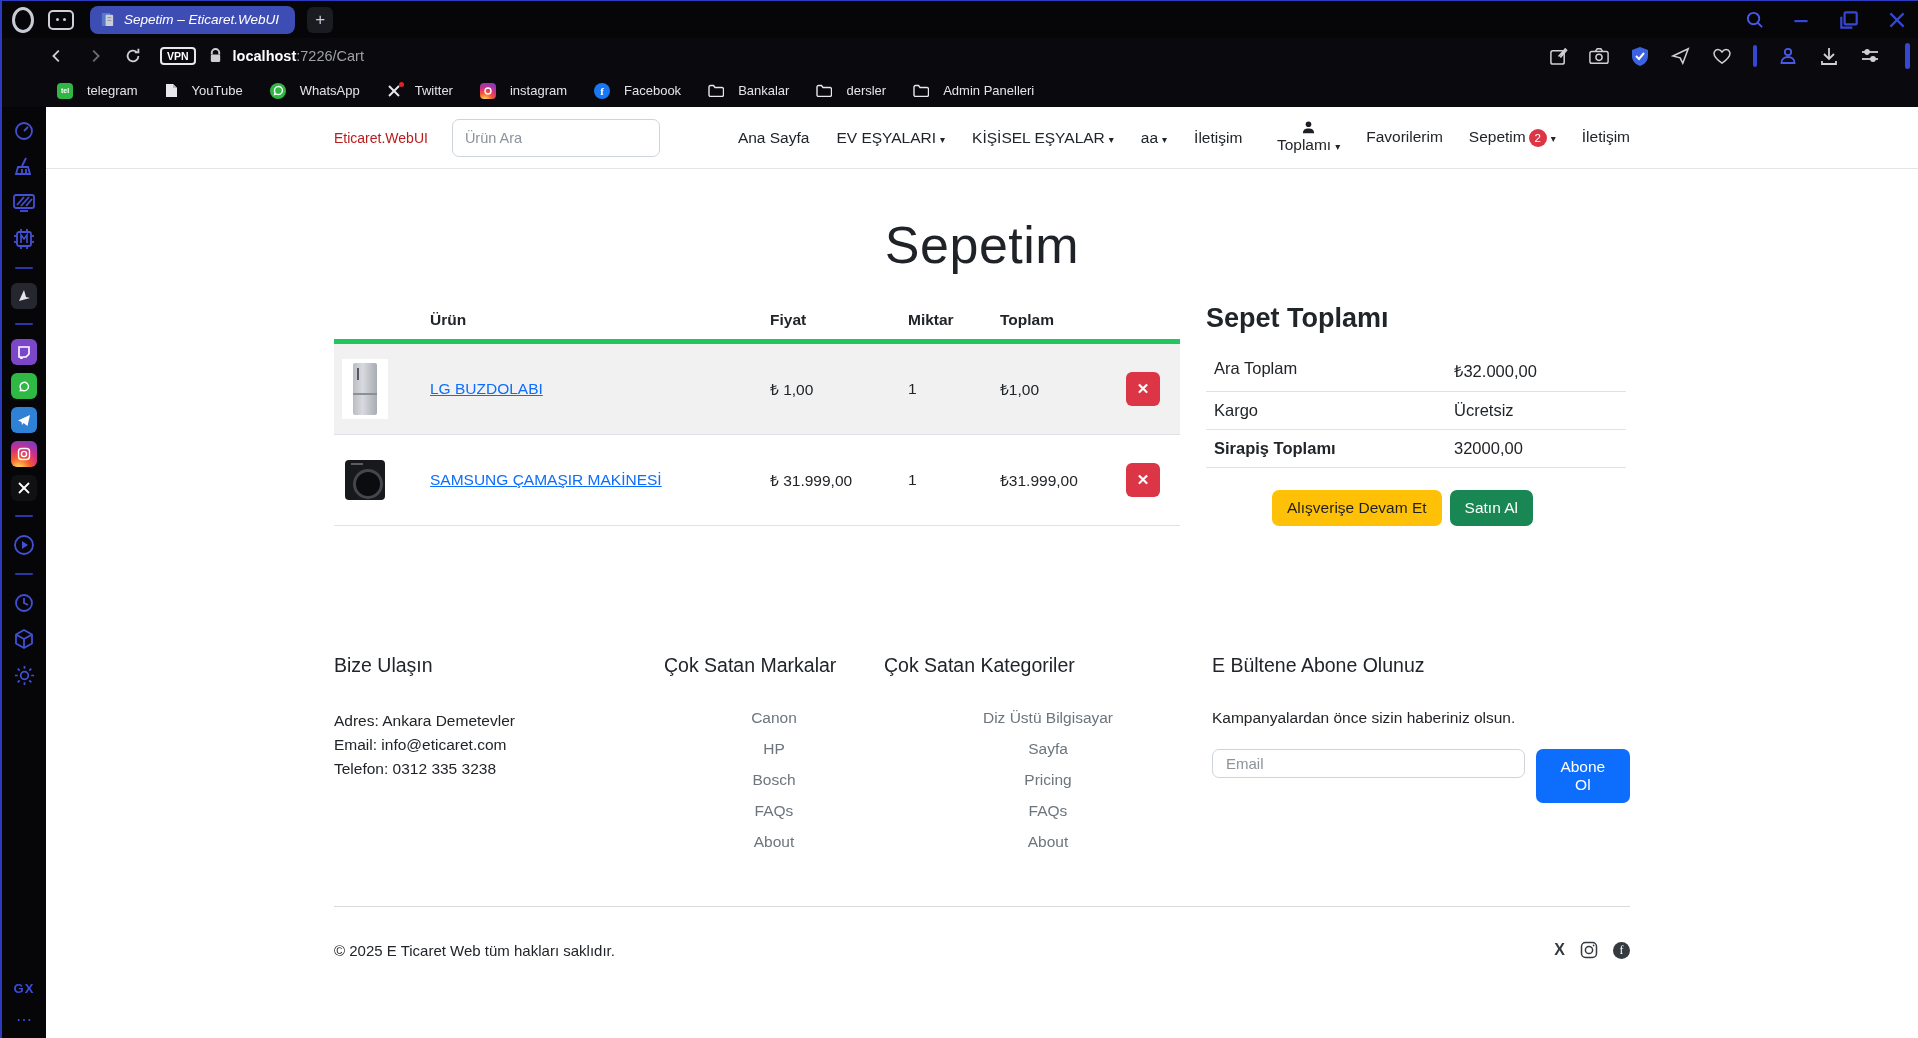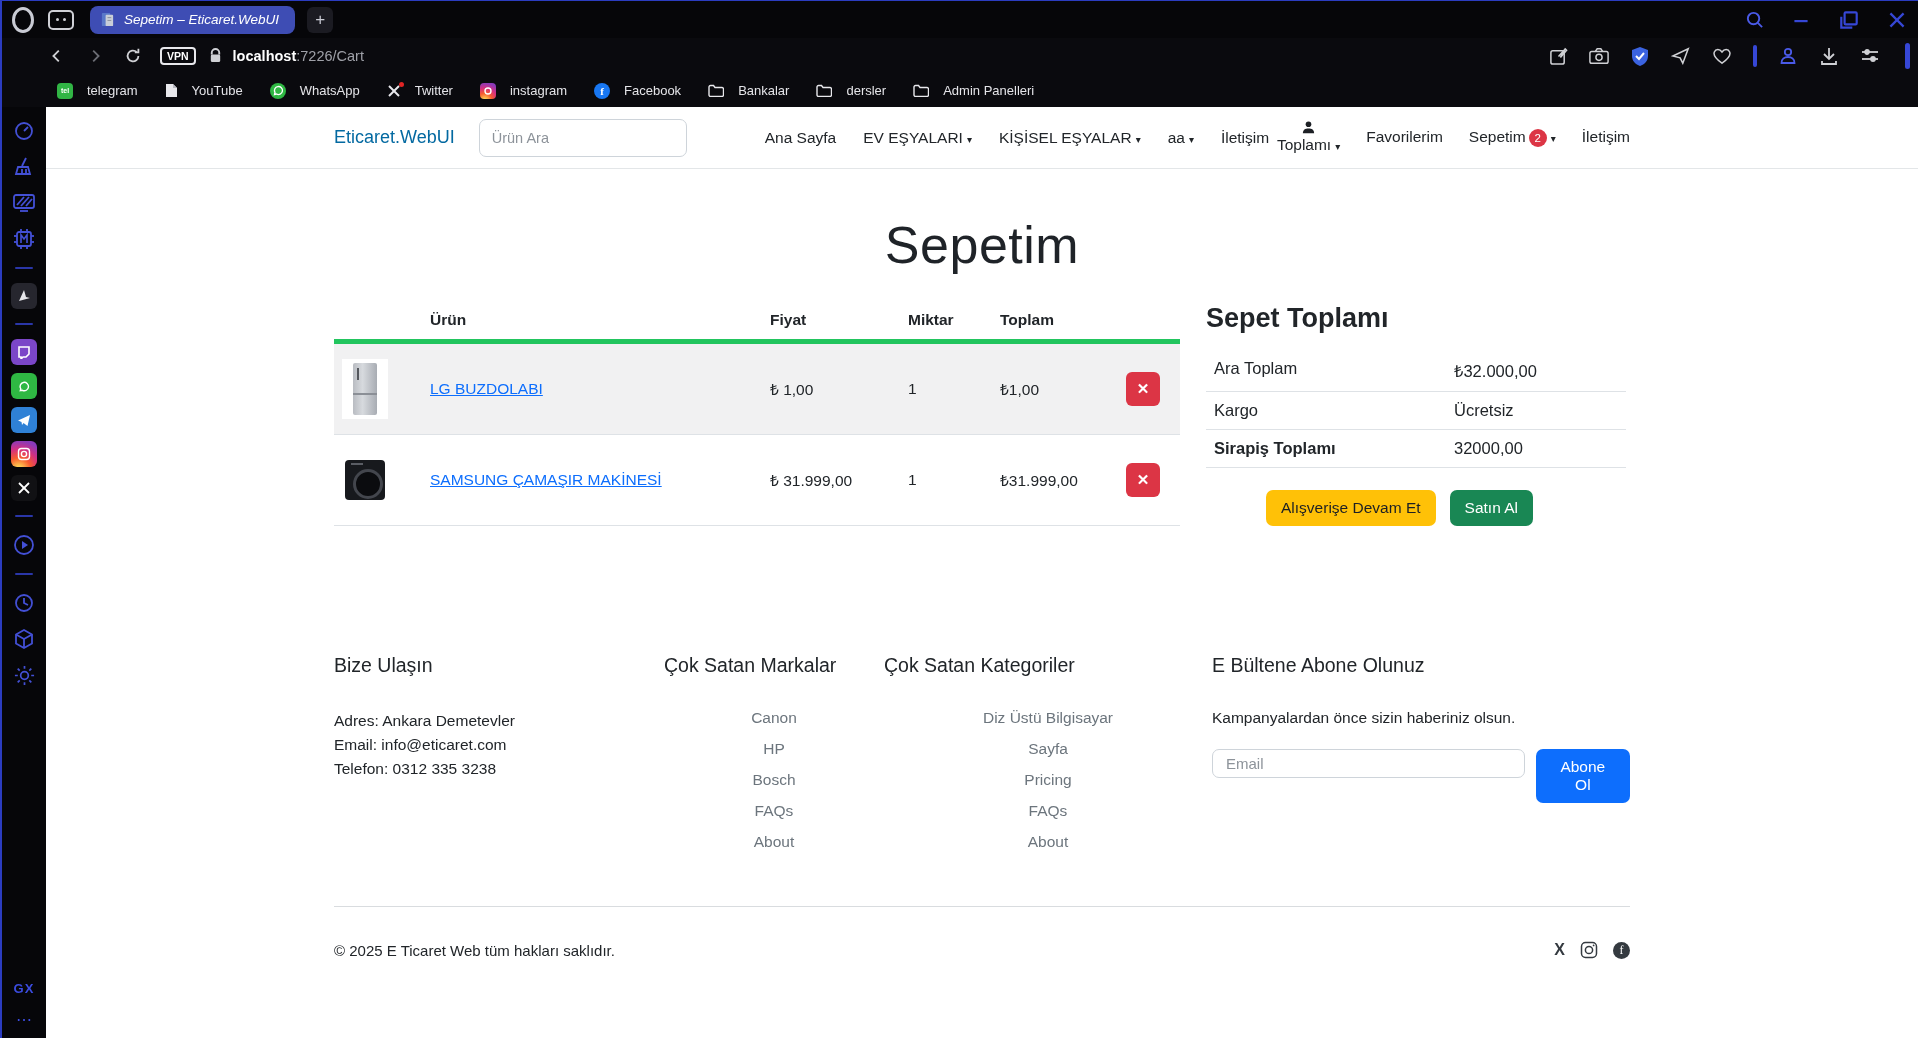--- a/index.html
+++ b/index.html
@@ -59,21 +59,21 @@
   .rail-spacer { flex:1; }
   .gx-label { color:#3b4ce0; font-weight:700; font-size:13px; letter-spacing:1px; margin-bottom:14px; }
   .rail-dots { color:#3b4ce0; font-size:16px; margin-bottom:10px; }
 
   
   .viewport { flex:1; background:#ffffff; overflow:hidden; color:#212529; }
   .container { width:1296px; margin:0 auto; }
 
   .site-header { height:62px; border-bottom:1px solid #e3e6e8; }
   .site-header .container { height:100%; display:flex; align-items:center; }
-  .brand { font-size:18px; color:#0369a1; }
+  .brand { font-size:14px; color:#b91c1c; }
   .search-input { width:208px; height:38px; margin-left:24px; border:1px solid #ced4da; border-radius:7px;
                   padding:0 12px; font-size:14.5px; font-family:"Liberation Sans",sans-serif; color:#212529; }
   .search-input::placeholder { color:#8d939a; }
   .main-nav { display:flex; align-items:center; gap:27px; margin-left:78px; font-size:15.5px; }
   .nav-link { color:#212529; text-decoration:none; white-space:nowrap; }
   .caret { font-size:10px; margin-left:4px; color:#212529; }
   .right-nav { margin-left:auto; display:flex; align-items:center; gap:26px; font-size:15.5px; }
   .account { display:flex; flex-direction:column; align-items:center; line-height:1.3; }
   .badge-cart { display:inline-flex; align-items:center; justify-content:center; width:18px; height:18px;
                 border-radius:50%; background:#dc3545; color:#fff; font-size:11.5px; margin-left:3px; }
@@ -96,21 +96,21 @@
   .fridge:before { content:""; position:absolute; left:4px; top:5px; width:2px; height:12px; background:#55585e; }
   .washer { width:40px; height:40px; background:#17191d; border-radius:4px; position:relative; }
   .washer:before { content:""; position:absolute; left:8px; top:9px; width:24px; height:24px; border-radius:50%;
                    border:3px solid #43464d; background:#0b0c0f; }
   .washer:after { content:""; position:absolute; left:6px; top:3px; width:12px; height:2px; background:#5a5d64; }
 
   .summary { width:420px; }
   .summary h3 { font-size:27px; font-weight:600; margin:2px 0 16px; }
   .sum-row { display:grid; grid-template-columns:240px 1fr; padding:9px 8px; border-bottom:1px solid #dee2e6; font-size:16.5px; }
   .sum-row .bold { font-weight:700; }
-  .sum-actions { display:flex; justify-content:flex-end; gap:14px; margin-top:22px; padding-right:93px; }
+  .sum-actions { display:flex; justify-content:flex-end; gap:8px; margin-top:22px; padding-right:93px; }
   .btn { border:none; border-radius:7px; font-size:15.5px; padding:9px 15px; cursor:pointer; font-family:"Liberation Sans",sans-serif; }
   .btn-warning { background:#ffc107; color:#1d2025; }
   .btn-success { background:#198754; color:#fff; }
 
   
   .footer { margin-top:128px; }
   .footer-grid { display:grid; grid-template-columns:330px 220px 328px 1fr; }
   .footer h5 { font-size:19.5px; font-weight:400; margin-bottom:32px; }
   .contact-lines div { font-size:15.5px; line-height:24px; }
   .flist { list-style:none; }

